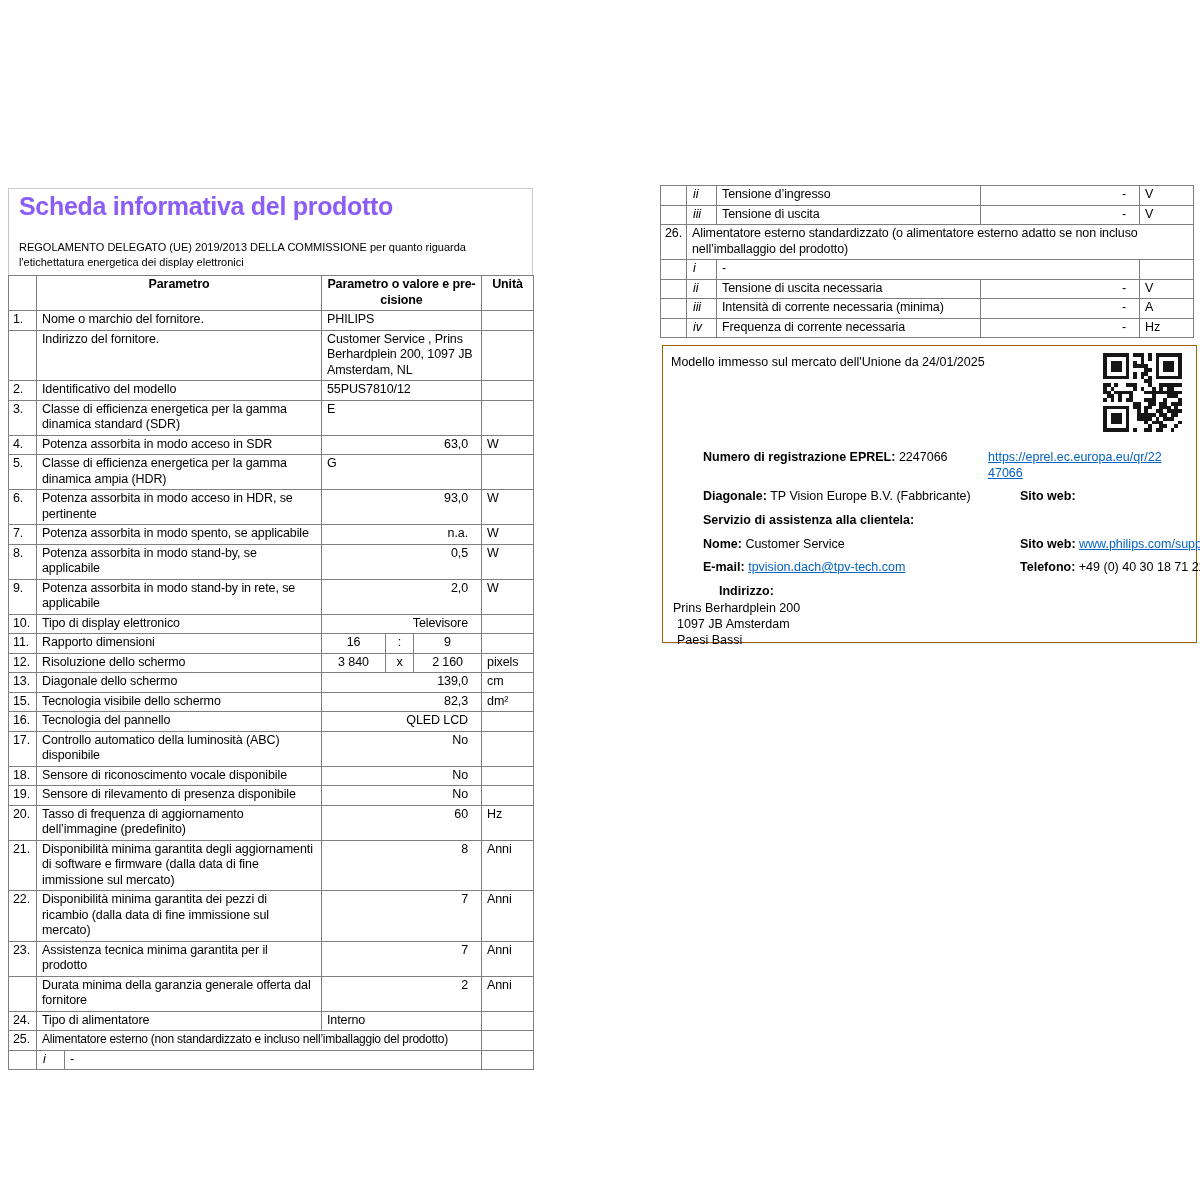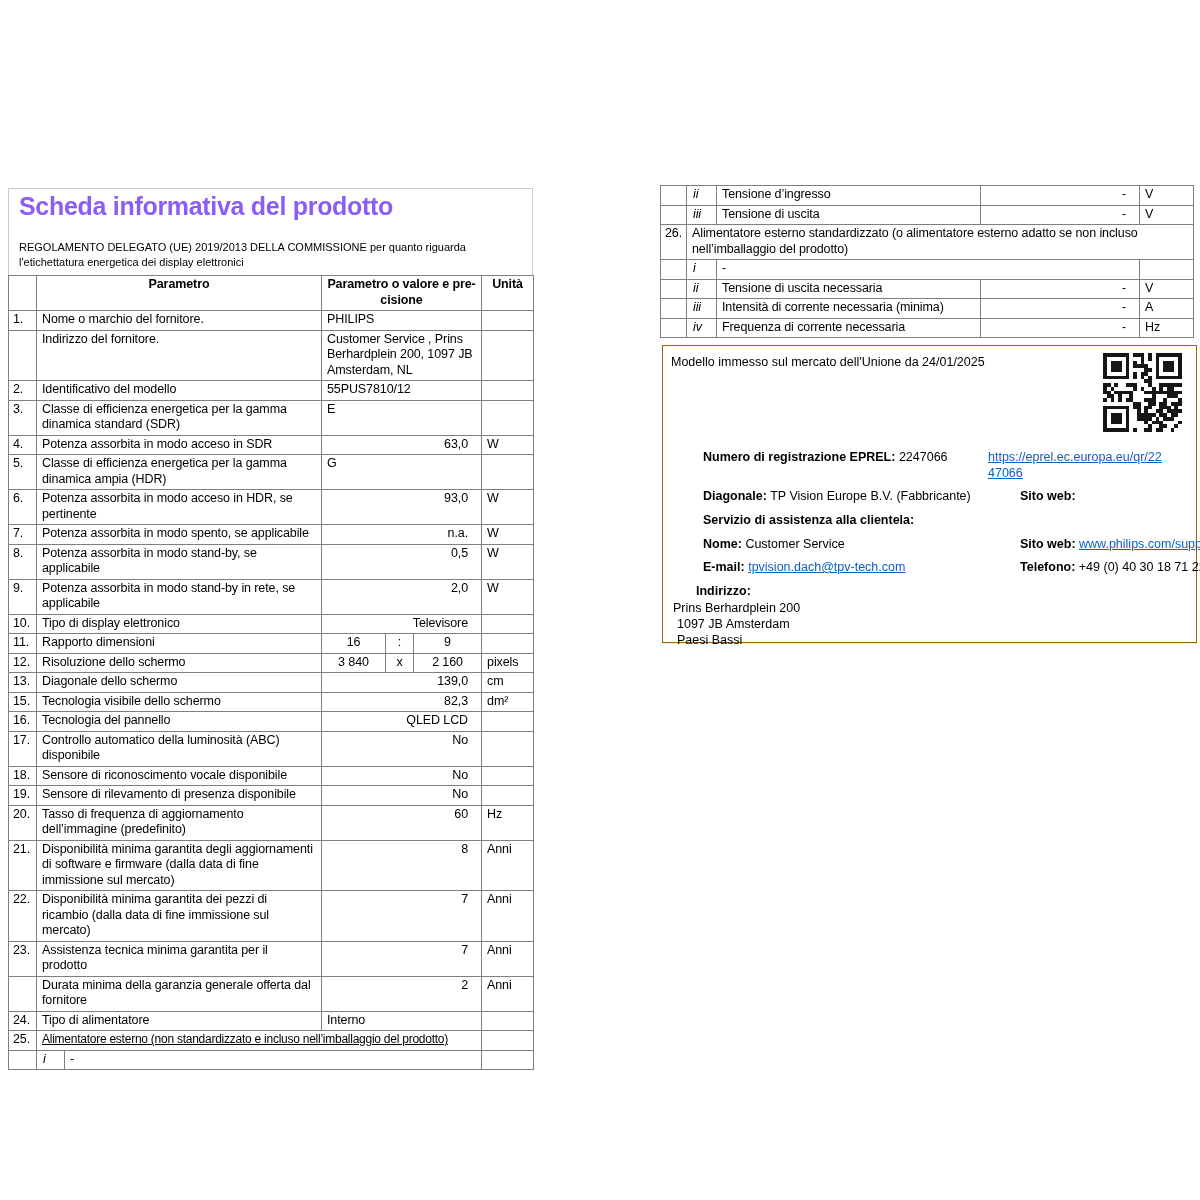--- a/index.html
+++ b/index.html
@@ -18,21 +18,21 @@
   .ps-table{position:absolute;left:660px;top:185px;width:533px;}
   td,th{border:1px solid #7f7f7f;padding:1px 5px 2px 5px;vertical-align:top;
         line-height:15.5px;letter-spacing:-0.1px;overflow:hidden;}
   th{text-align:center;font-weight:bold;}
   .num{padding-left:4px;padding-right:2px;}
   .roman{font-style:italic;padding-left:6px;}
   .val-r{text-align:right;padding-right:13px;}
   .val-l{text-align:left;}
   .ctr{text-align:center;padding-left:2px;padding-right:2px;}
   .unit{padding-left:5px;}
-  .tight{font-size:12px;letter-spacing:-0.25px;white-space:nowrap;text-decoration:underline;}
+  .tight{font-size:12px;letter-spacing:-0.25px;white-space:nowrap;}
 
   
   .info-box{position:absolute;left:662px;top:345px;width:535px;height:298px;
             border:1px solid #a16207;box-sizing:border-box;font-size:12.5px;
             box-shadow:0 1px 0 rgba(0,0,0,0.07);}
   .ib-row{position:absolute;line-height:16px;white-space:nowrap;}
   .b{font-weight:bold;margin-left:32px;}
   .lnk{color:#0563c1;text-decoration:underline;cursor:pointer;}
   .qr-wrap{position:absolute;left:440px;top:7px;width:79px;height:79px;}
 </style>
@@ -559,18 +559,18 @@
 
     <div class="ib-row" style="left:8px;top:213px;">
       <span class="b">E-mail:</span>
       <a class="lnk">tpvision.dach@tpv-tech.com</a>
     </div>
     <div class="ib-row" style="left:325px;top:213px;">
       <span class="b">Telefono:</span>
       <span>+49 (0) 40 30 18 71 22</span>
     </div>
 
-    <div class="ib-row b" style="left:1px;top:237px;">Indirizzo:</div>
+    <div class="ib-row b" style="left:24px;top:237px;">Indirizzo:</div>
     <div class="ib-row" style="left:10px;top:254px;">Prins Berhardplein 200</div>
     <div class="ib-row" style="left:14px;top:270px;">1097 JB Amsterdam</div>
     <div class="ib-row" style="left:14px;top:286px;">Paesi Bassi</div>
   </div>
 </div>
 
 </body></html>

